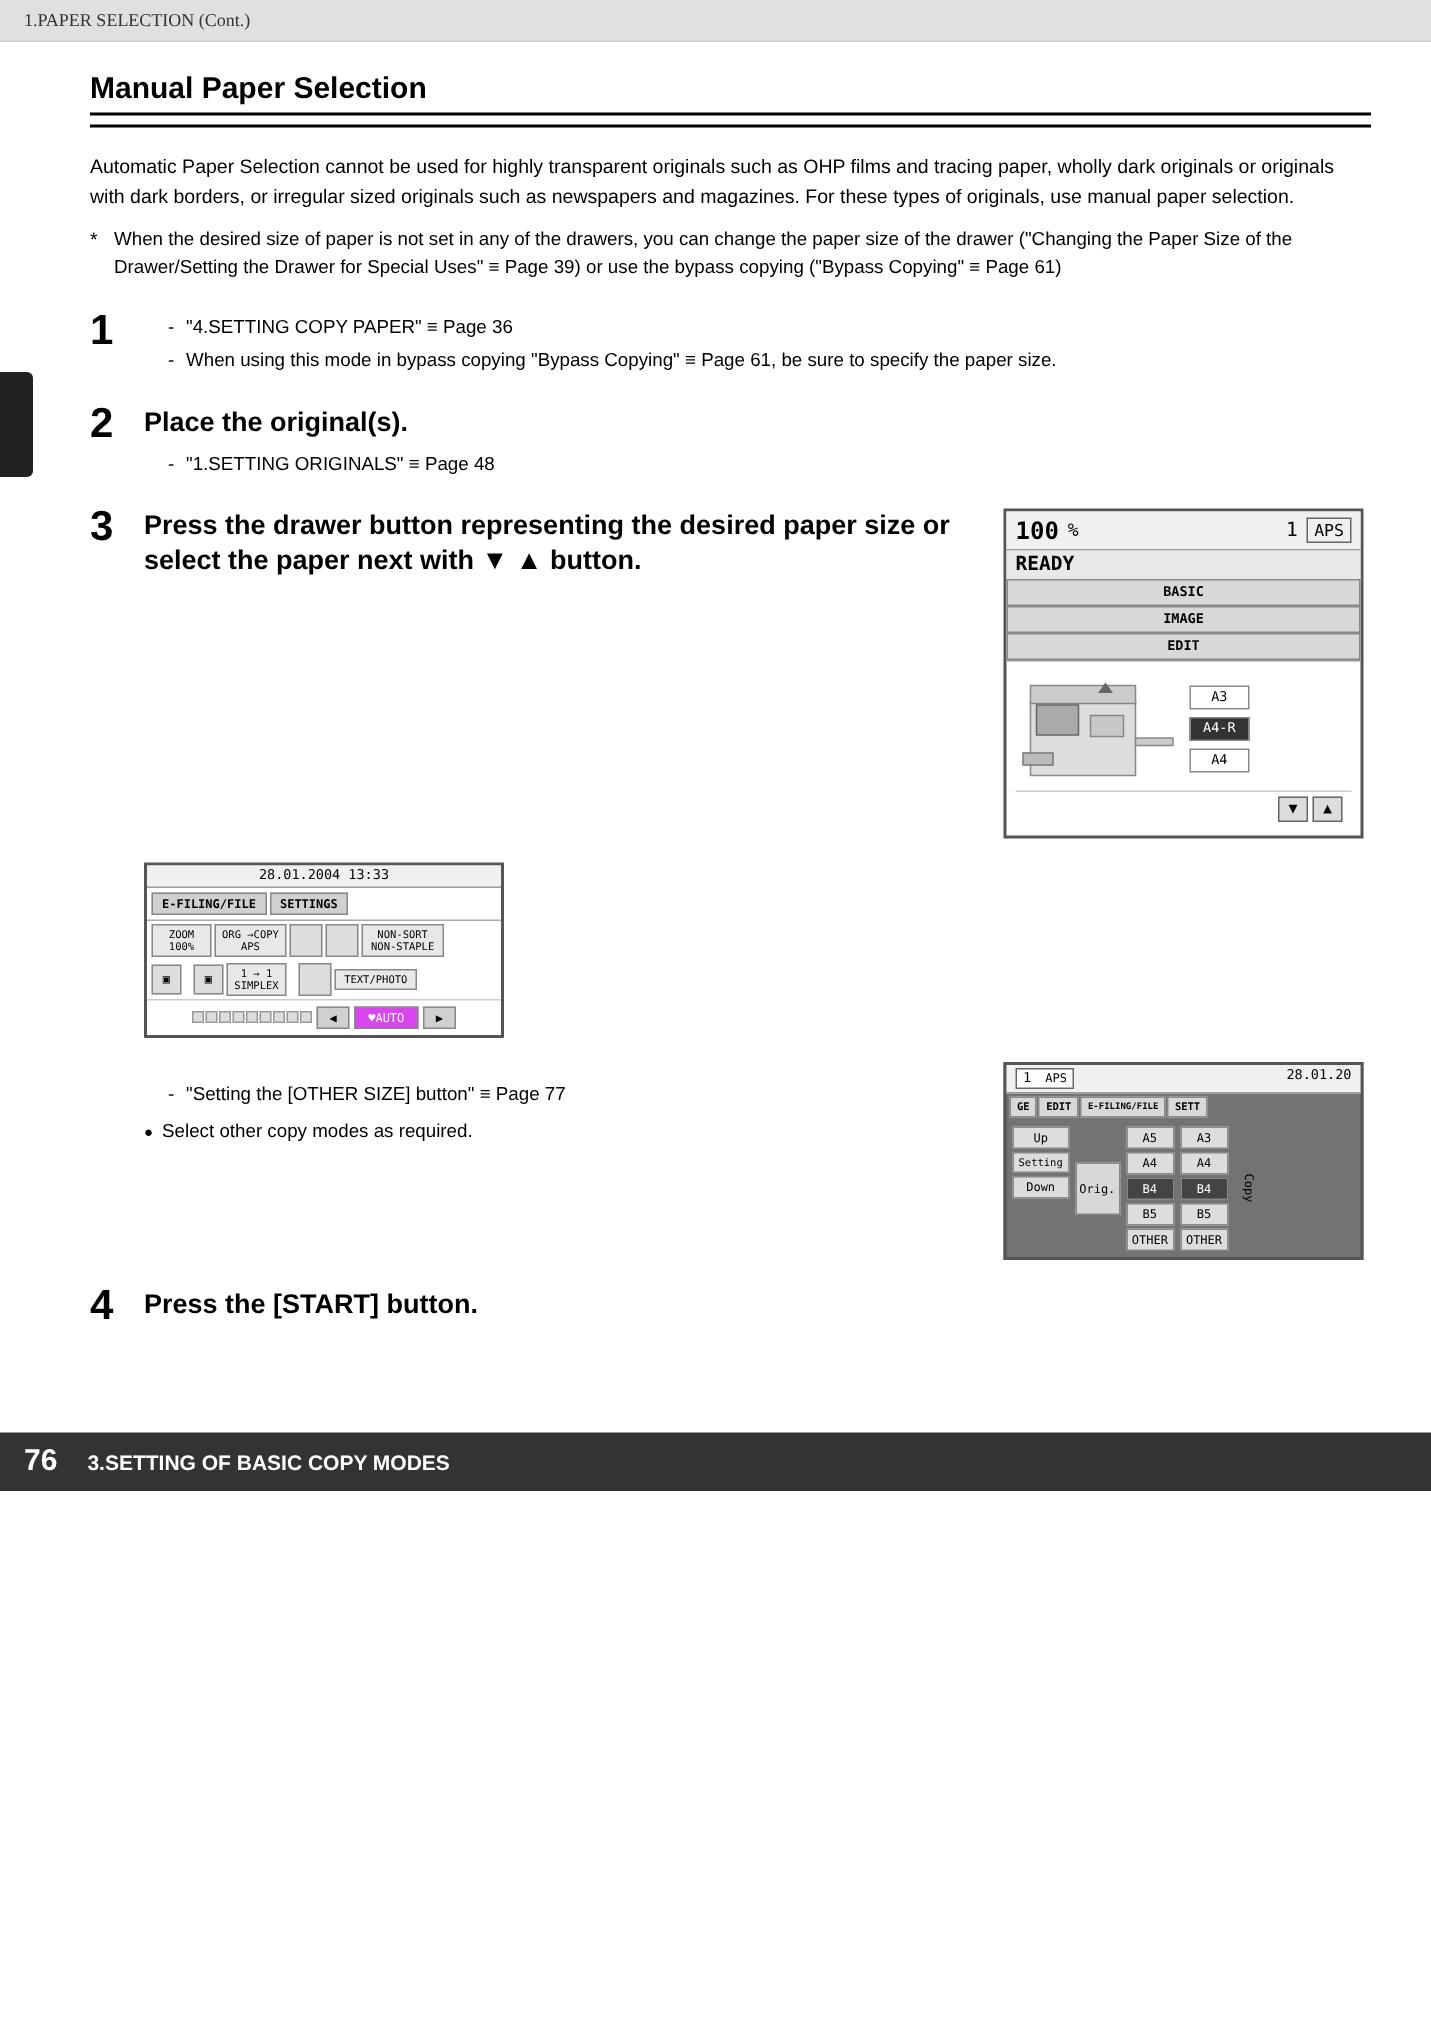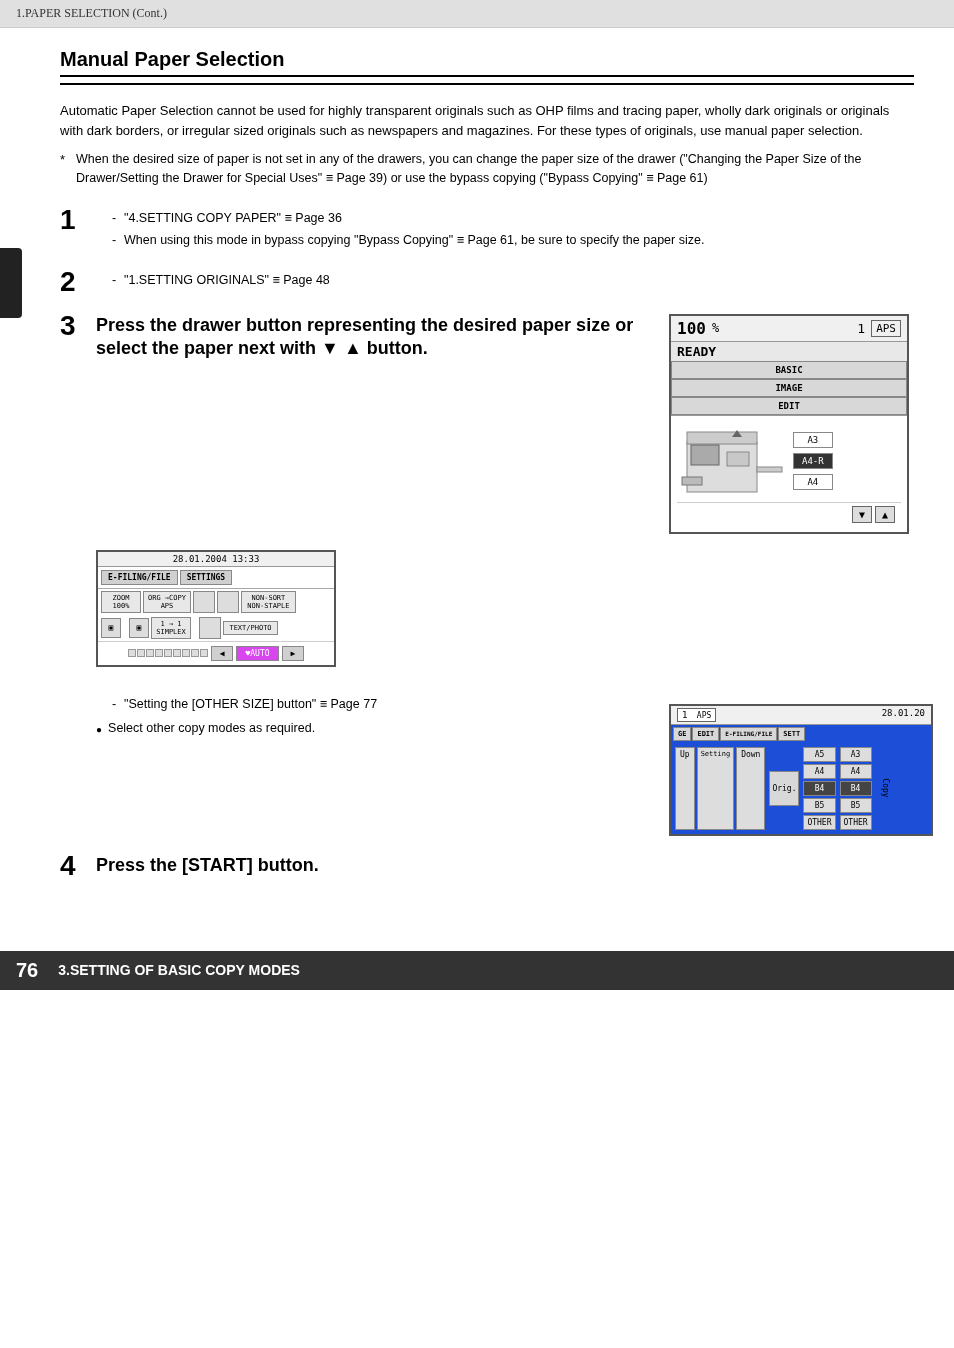--- a/index.html
+++ b/index.html
@@ -249,25 +249,24 @@
     .small-sq {
       width: 8px;
       height: 8px;
       border: 1px solid #999;
       background: #ddd;
     }
 
     
     .screen3-mockup {
       border: 2px solid #555;
-      background: #1d4ed8;
-      width: 264px;
+      background: #737373;
+      width: 240px;
       font-size: 9px;
       font-family: monospace;
-      margin-top: 21px;
     }
 
     .screen3-header {
       display: flex;
       justify-content: space-between;
       padding: 2px 6px;
       font-size: 9px;
       background: #f0f0f0;
       border-bottom: 1px solid #999;
     }
@@ -287,21 +286,21 @@
     }
 
     .screen3-body {
       display: flex;
       padding: 4px;
       gap: 4px;
     }
 
     .screen3-left-col {
       display: flex;
-      flex-direction: row;
+      flex-direction: column;
       gap: 2px;
       font-size: 8px;
     }
 
     .screen3-btn {
       border: 1px solid #888;
       padding: 2px 4px;
       background: #ddd;
       text-align: center;
     }
@@ -427,20 +426,21 @@
       <ul class="step-sub">
         <li>"4.SETTING COPY PAPER" ≡ Page 36</li>
         <li>When using this mode in bypass copying "Bypass Copying" ≡ Page 61, be sure to specify the paper size.</li>
       </ul>
     </div>
   </div>
 
   <div class="step">
     <div class="step-number">2</div>
     <div class="step-content">
+      <div class="step-title">Place the original(s).</div>
       <ul class="step-sub">
         <li>"1.SETTING ORIGINALS" ≡ Page 48</li>
       </ul>
     </div>
   </div>
 
   <div class="step">
     <div class="step-number">3</div>
     <div class="step-content">
       <div class="step-with-image">

